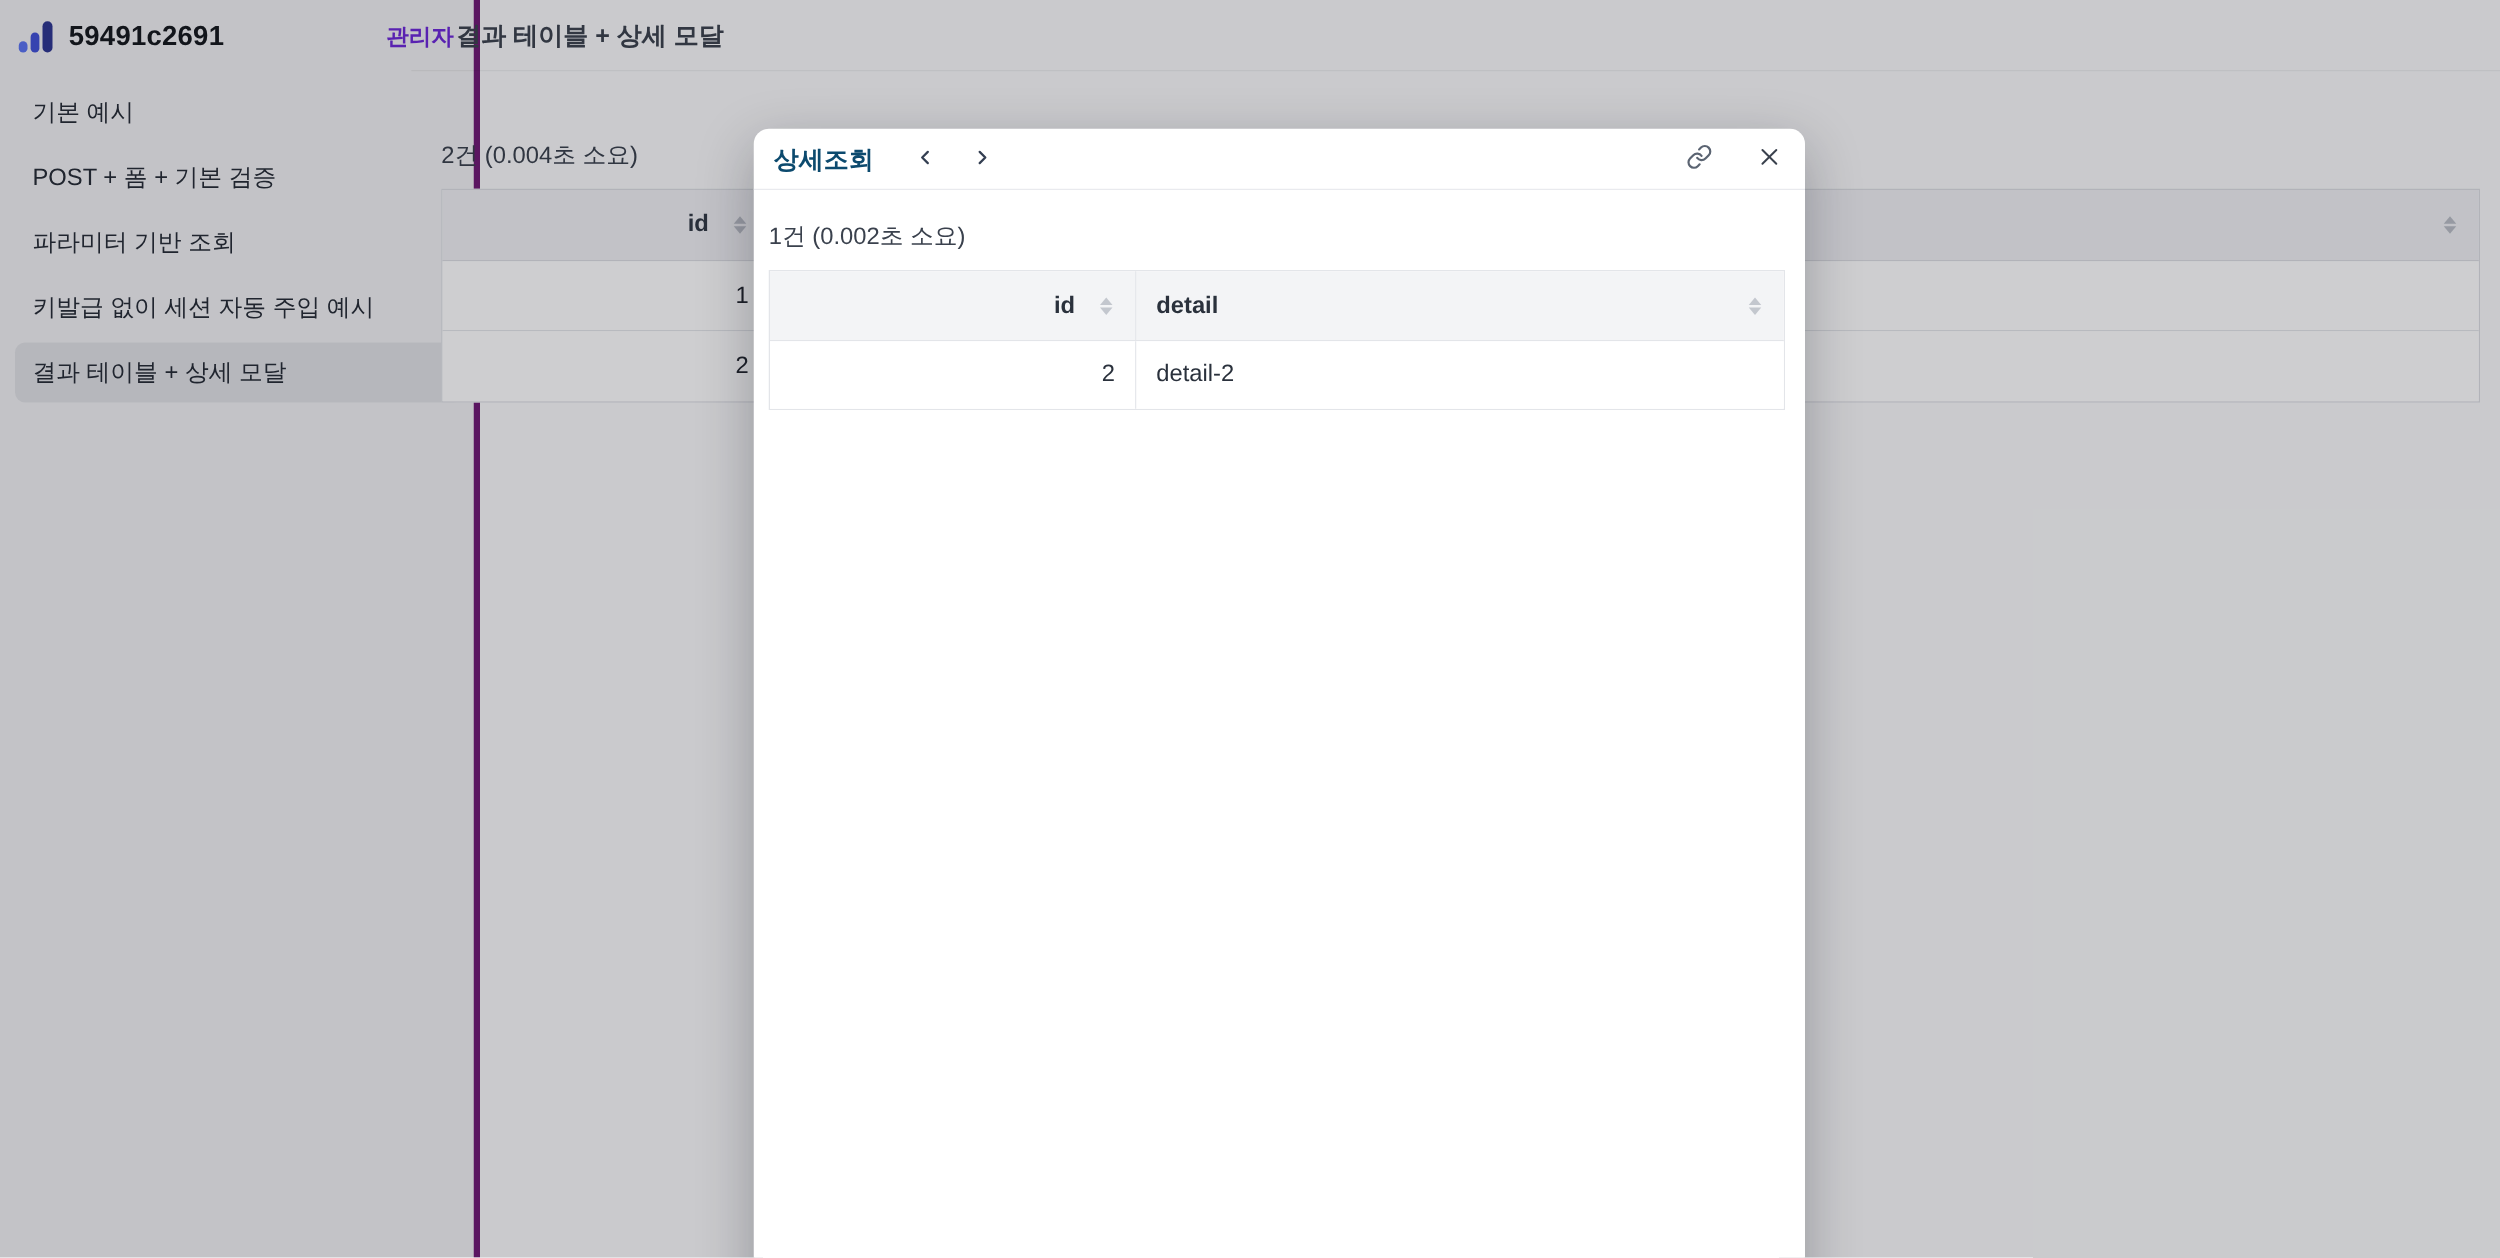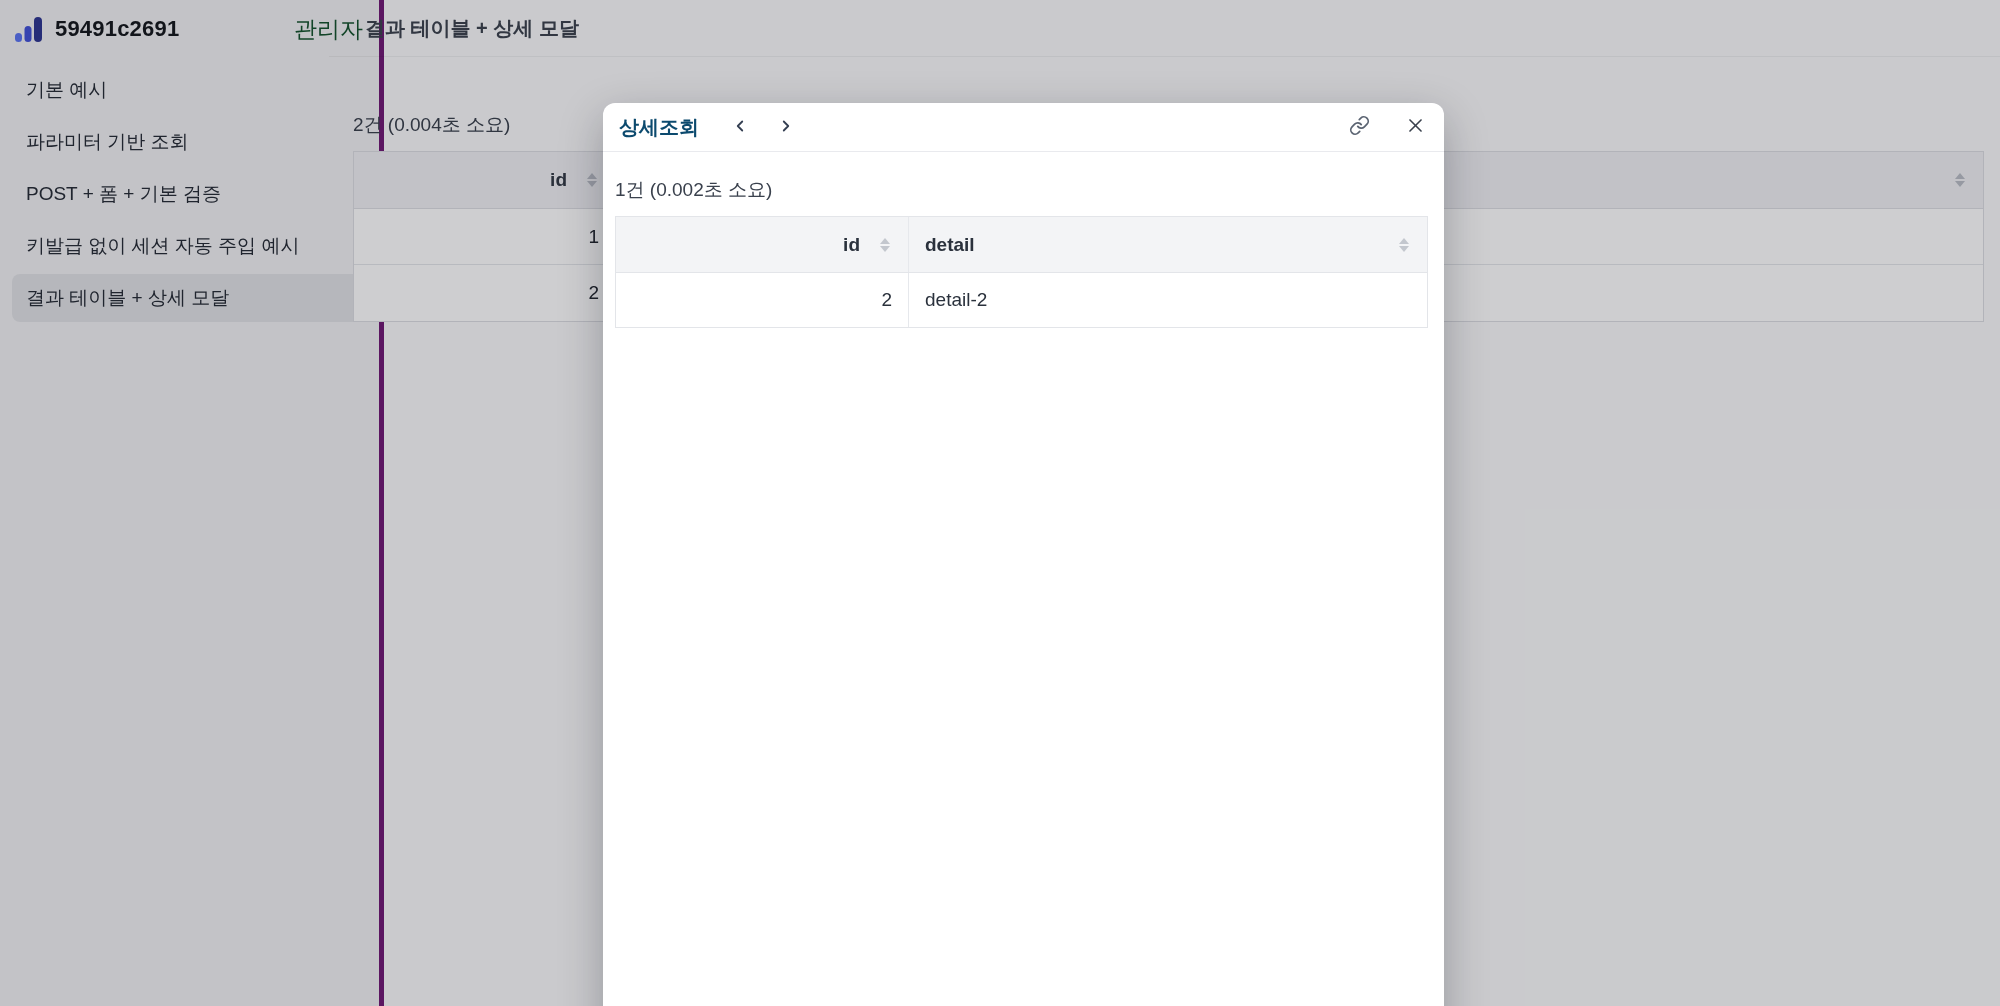--- a/index.html
+++ b/index.html
@@ -6,21 +6,21 @@
   html,body { width:2000px; height:1006px; }
   body { font-family:"Liberation Sans","DejaVu Sans",sans-serif; background:#fafbfc; }
   .stage { position:relative; width:2000px; height:1006px; overflow:hidden; background:#fafbfc; }
 
   
   .sidebar { position:absolute; left:0; top:0; bottom:0; width:384px;
              background:#f2f2f4; border-right:5px solid #701a75; }
   .sidebar-header { display:flex; align-items:center; height:58px; padding:0 16px 0 14px; }
   .logo-icon { width:30px; height:30px; flex:0 0 auto; }
   .sidebar-title { font-size:22px; font-weight:bold; color:#15181d; margin-left:11px; letter-spacing:.2px; }
-  .sidebar-role { margin-left:auto; font-size:23px; color:#14532d; }
+  .sidebar-role { margin-left:auto; font-size:18px; color:#6d28d9;font-weight:bold; }
   .side-nav { padding:8px 8px 0 12px; }
   .nav-item { height:48px; display:flex; align-items:center; padding:0 14px; margin-bottom:4px;
               font-size:19px; color:#262c36; border-radius:8px; cursor:pointer; }
   .nav-item.active { background:#e2e3e7; }
 
   
   .main { position:absolute; left:329px; top:0; right:0; bottom:0; }
   .main-header { height:57px; display:flex; align-items:center; padding-left:36px;
                  border-bottom:1px solid rgba(0,0,0,0.05); }
   .main-title { font-size:20px; color:#3c434e; }
@@ -75,22 +75,22 @@
       <svg class="logo-icon" viewBox="0 0 30 30">
         <rect x="1" y="19" width="7" height="9" rx="3.5" fill="#5b74f2"></rect>
         <rect x="10.5" y="12" width="7" height="16" rx="3.5" fill="#4252d8"></rect>
         <rect x="20" y="3" width="8" height="25" rx="4" fill="#2e3692"></rect>
       </svg>
       <span class="sidebar-title">59491c2691</span>
       <span class="sidebar-role">관리자</span>
     </div>
     <nav class="side-nav">
       <div class="nav-item">기본 예시</div>
+      <div class="nav-item">POST + 폼 + 기본 검증</div>
       <div class="nav-item">파라미터 기반 조회</div>
-      <div class="nav-item">POST + 폼 + 기본 검증</div>
       <div class="nav-item">키발급 없이 세션 자동 주입 예시</div>
       <div class="nav-item active">결과 테이블 + 상세 모달</div>
     </nav>
   </aside>
 
   <section class="main">
     <div class="main-header">
       <h1 class="main-title">결과 테이블 + 상세 모달</h1>
     </div>
     <div class="main-content">

